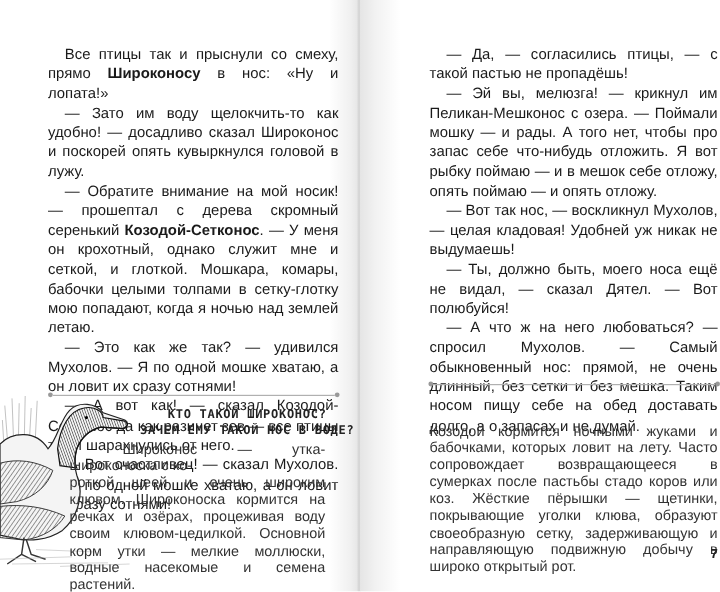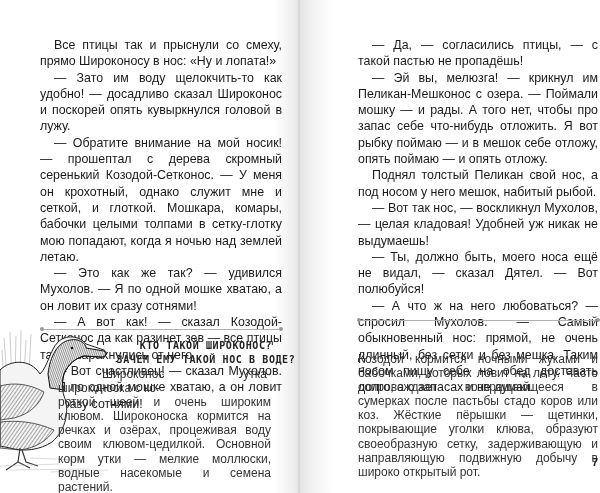--- a/index.html
+++ b/index.html
@@ -9,21 +9,21 @@
     .page-left { left: 0; width: 300px; }
     .page-right { left: 300px; width: 300px; }
     .gutter-shadow-left { position: absolute; right: 0; top: 0; width: 26px; height: 100%;
       background: linear-gradient(to right, rgba(0,0,0,0), rgba(0,0,0,0.06) 70%, rgba(0,0,0,0.11)); }
     .gutter-shadow-right { position: absolute; left: 0; top: 0; width: 34px; height: 100%;
       background: linear-gradient(to left, rgba(0,0,0,0), rgba(0,0,0,0.05) 60%, rgba(0,0,0,0.10)); }
     .gutter-line { position: absolute; left: 298px; top: 0; width: 3px; height: 493px; background: rgba(0,0,0,0.06); }
 
     .story { position: absolute; font-size: 12.4px; line-height: 16.3px; text-align: justify; }
     .story p { margin: 0; text-indent: 14px; }
-    .story b { font-weight: normal; }
+    .story b { font-weight: bold; }
     .left-story { left: 40px; top: 37px; width: 242px; }
     .right-story { left: 358px; top: 37px; width: 240px; }
 
     .divider { position: absolute; height: 8px; }
     .divider .line { position: absolute; left: 4px; right: 4px; top: 3px; height: 1px; background: #b0b0b0; }
     .divider .dot { position: absolute; top: 1px; width: 4px; height: 4px; border-radius: 50%; background: #999; }
     .divider .dot.l { left: 0; }
     .divider .dot.r { right: 0; }
     .divider-left { left: 40px; top: 326px; width: 243px; }
     .divider-right { left: 357px; top: 317px; width: 243px; }
@@ -106,21 +106,20 @@
 
   <div class="gutter-line"></div>
 
   <div class="page page-right">
     <div class="gutter-shadow-right"></div>
   </div>
 
   <div class="story right-story" id="right-story">
       <p><span>— Да, — согласились птицы, — с такой пастью не пропадёшь!</span></p>
       <p><span>— Эй вы, мелюзга! — крикнул им Пеликан-Мешконос с озера. — Поймали мошку — и рады. А того нет, чтобы про запас себе что-нибудь отложить. Я вот рыбку поймаю — и в мешок себе отложу, опять поймаю — и опять отложу.</span></p>
-      <p><span>Поднял толстый Пеликан свой нос, а под носом у него мешок, набитый рыбой.</span></p>
       <p><span>— Вот так нос, — воскликнул Мухолов, — целая кладовая! Удобней уж никак не выдумаешь!</span></p>
       <p><span>— Ты, должно быть, моего носа ещё не видал, — сказал Дятел. — Вот полюбуйся!</span></p>
       <p><span>— А что ж на него любоваться? — спросил Мухолов. — Самый обыкновенный нос: прямой, не очень длинный, без сетки и без мешка. Таким носом пищу себе на обед доставать долго, а о запасах и не думай.</span></p>
     </div>
 
   <div class="divider divider-right">
     <span class="dot l"></span>
     <span class="line"></span>
     <span class="dot r"></span>
   </div>

